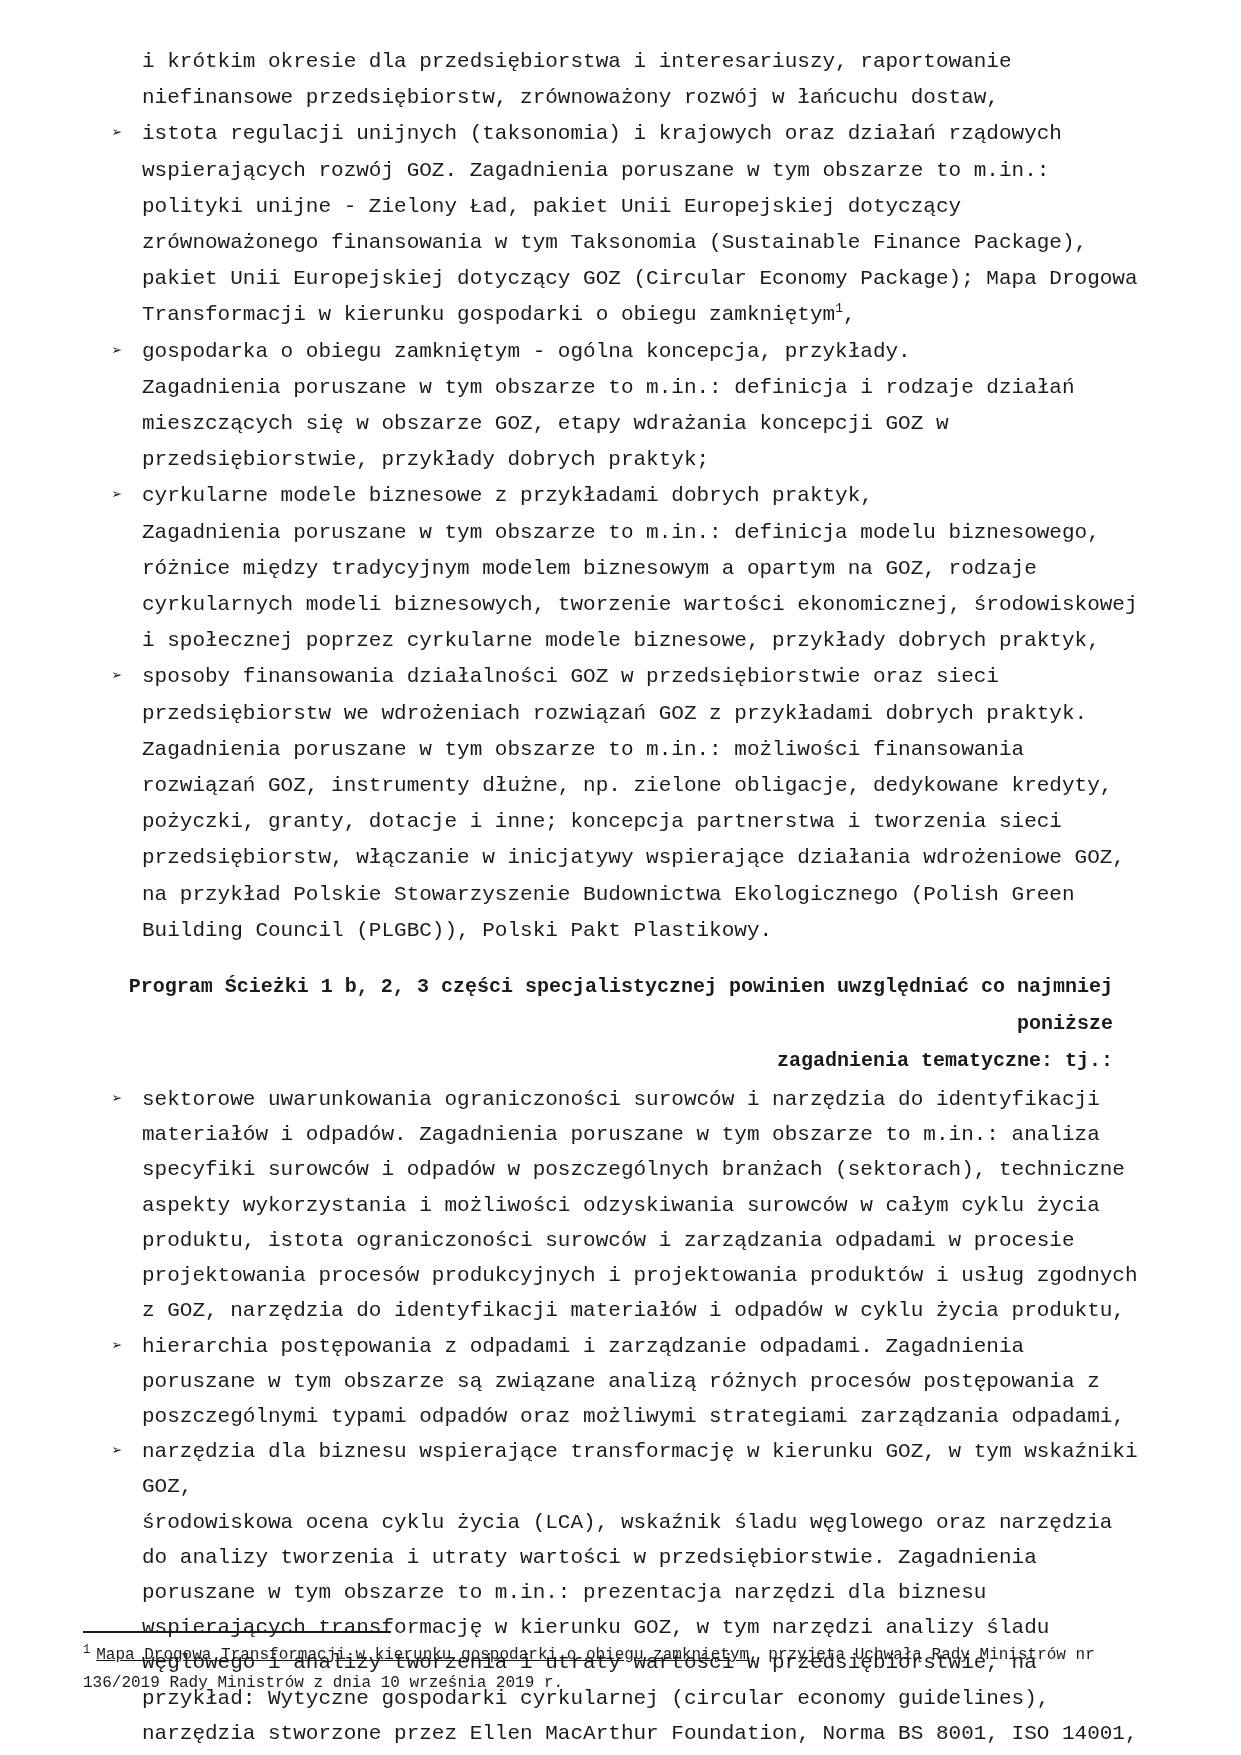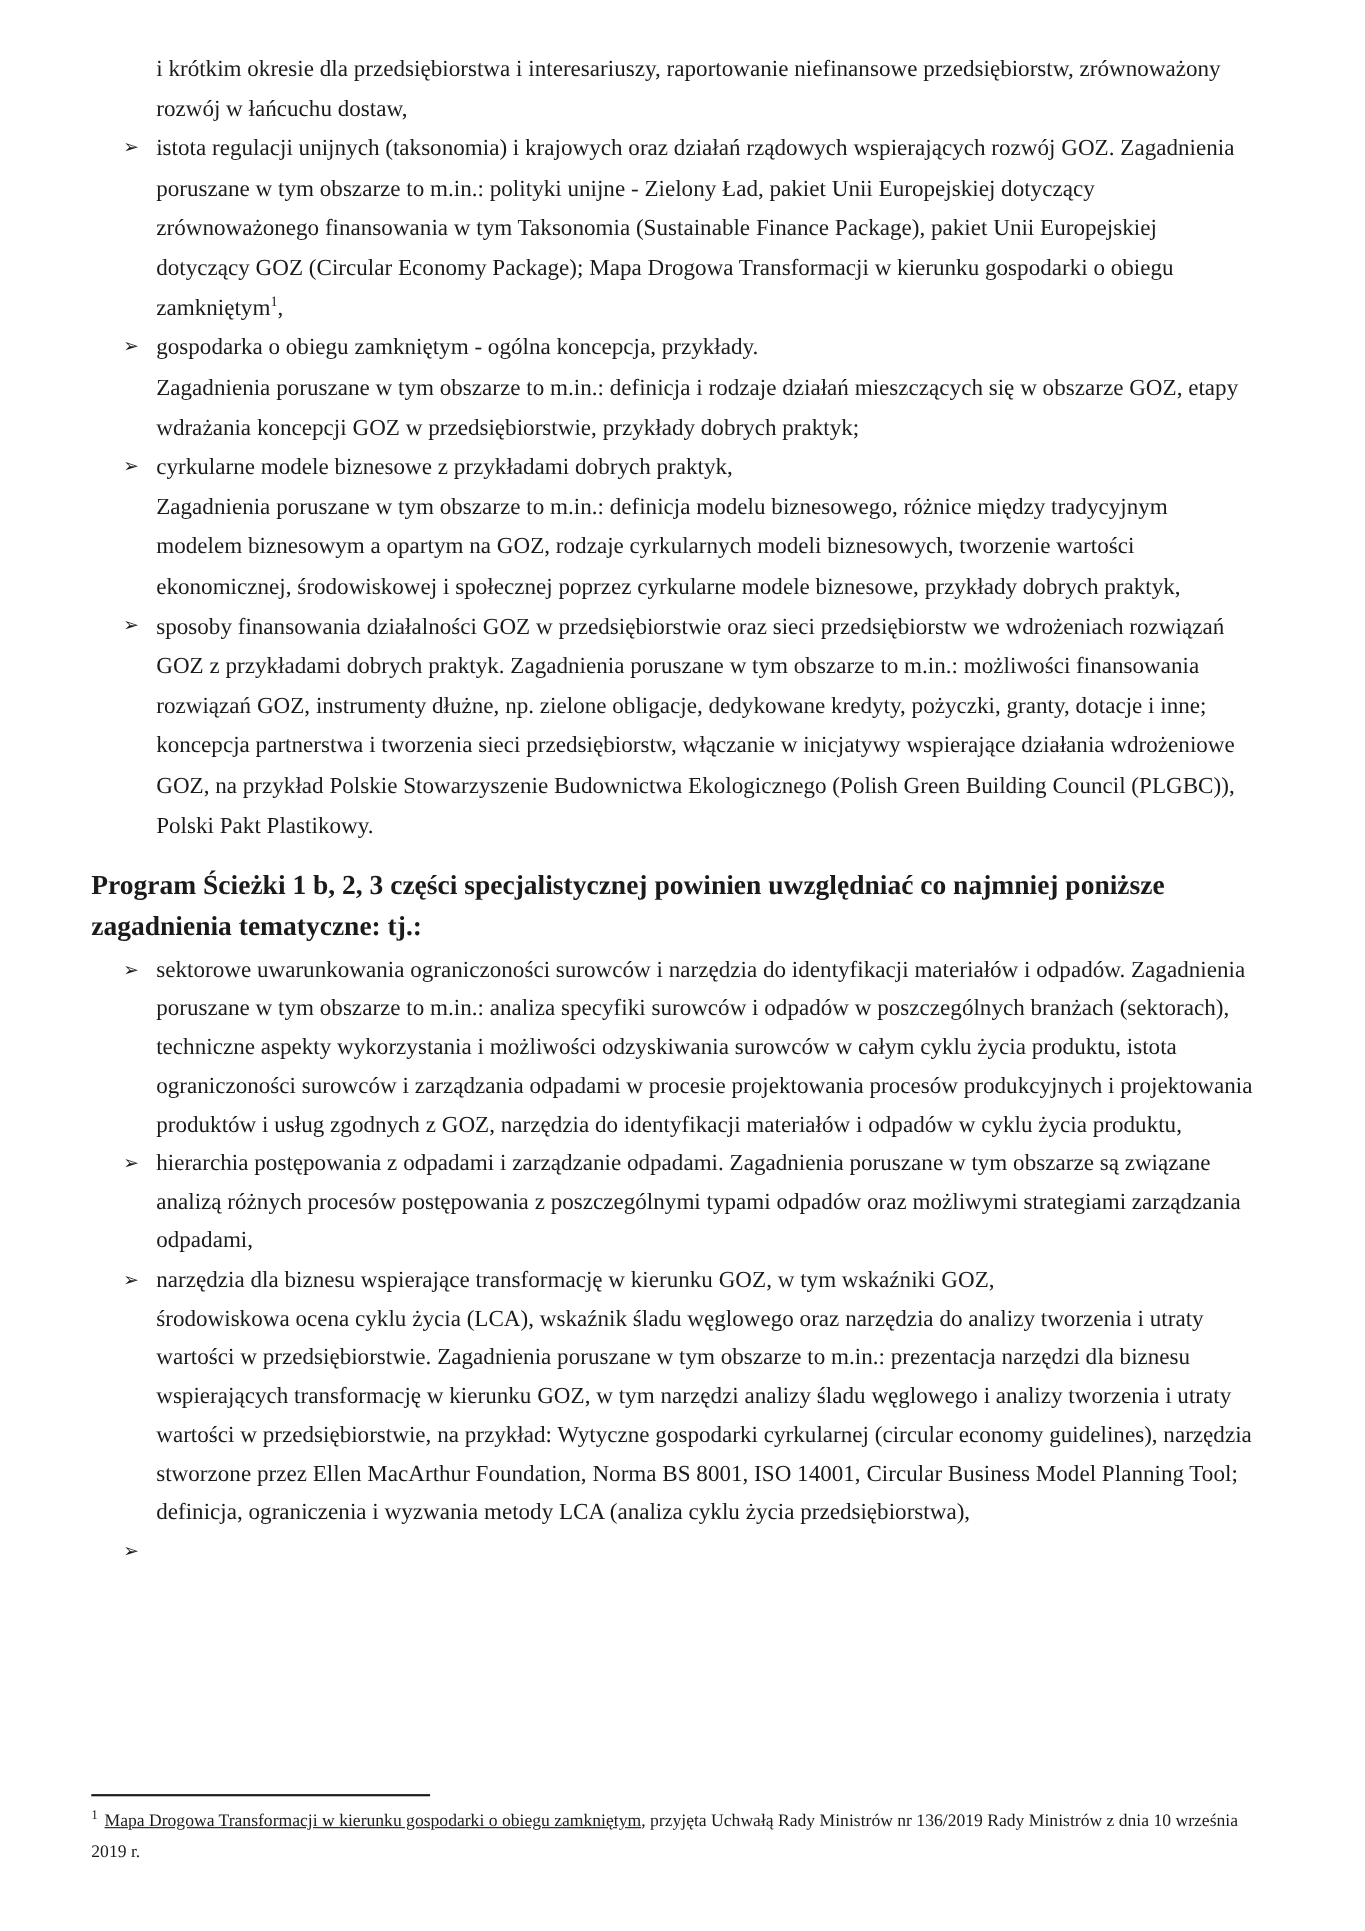--- a/index.html
+++ b/index.html
@@ -2,21 +2,21 @@
 <html lang="pl"><head>
 <meta charset="utf-8">
 <style>
   html, body { margin: 0; padding: 0; background: #ffffff; }
   .page {
     position: relative;
     width: 1241px;
     height: 1755px;
     background: #ffffff;
     color: #1b1b1b;
-    font-family: Liberation Serif, serif;
+    font-family: Liberation Mono, monospace;
     overflow: hidden;
   }
   .content {
     position: absolute;
     left: 83px;
     top: 44px;
     width: 1058px;
   }
   .para {
     margin: 0 0 0 59px;
@@ -41,25 +41,26 @@
   .marker {
     position: absolute;
     left: 29px;
     top: 0;
     font-size: 17px;
     color: #1b1b1b;
   }
   .li-text { white-space: pre-line; }
   .heading {
     margin: 19px 0 3px 0;
-    font-size: 25px;
+    font-size: 20px;
     font-weight: bold;
     line-height: 37px;
     white-space: pre-line;
     width: 1030px;
+    text-align: right;
   }
   sup.fnref {
     font-size: 13px;
     line-height: 0;
     vertical-align: super;
   }
   .footnote {
     position: absolute;
     left: 83px;
     top: 1631px;

